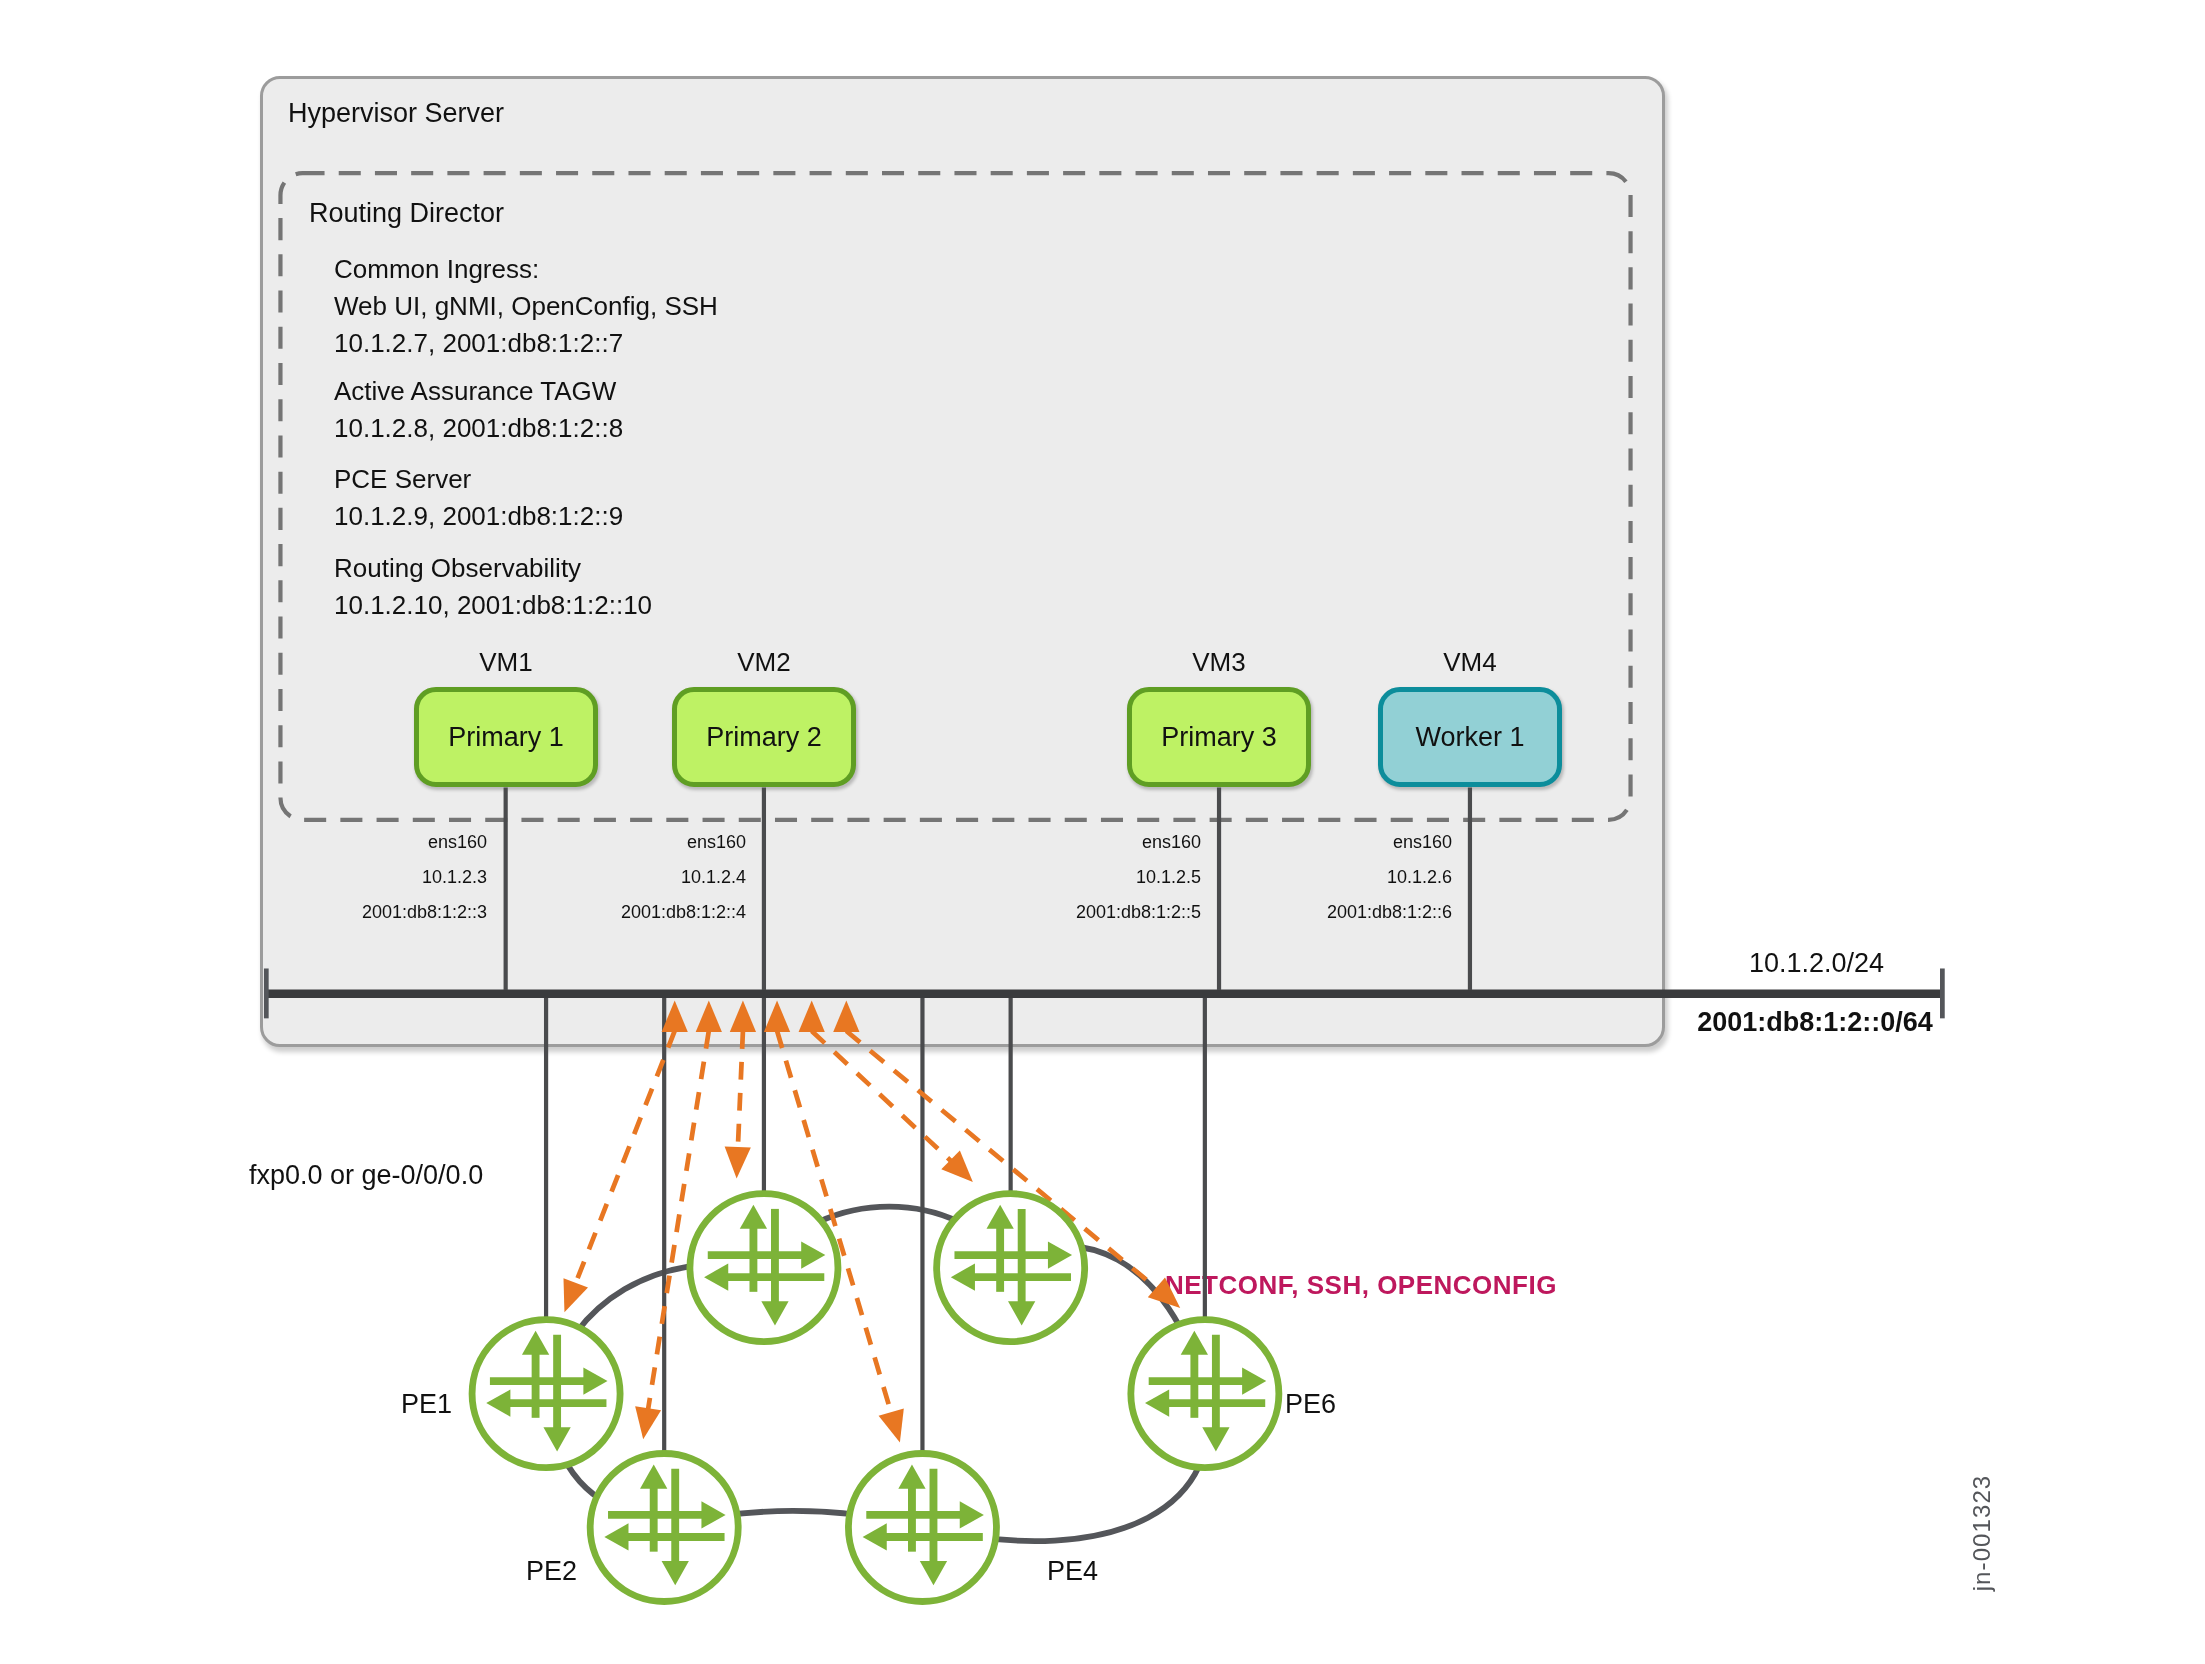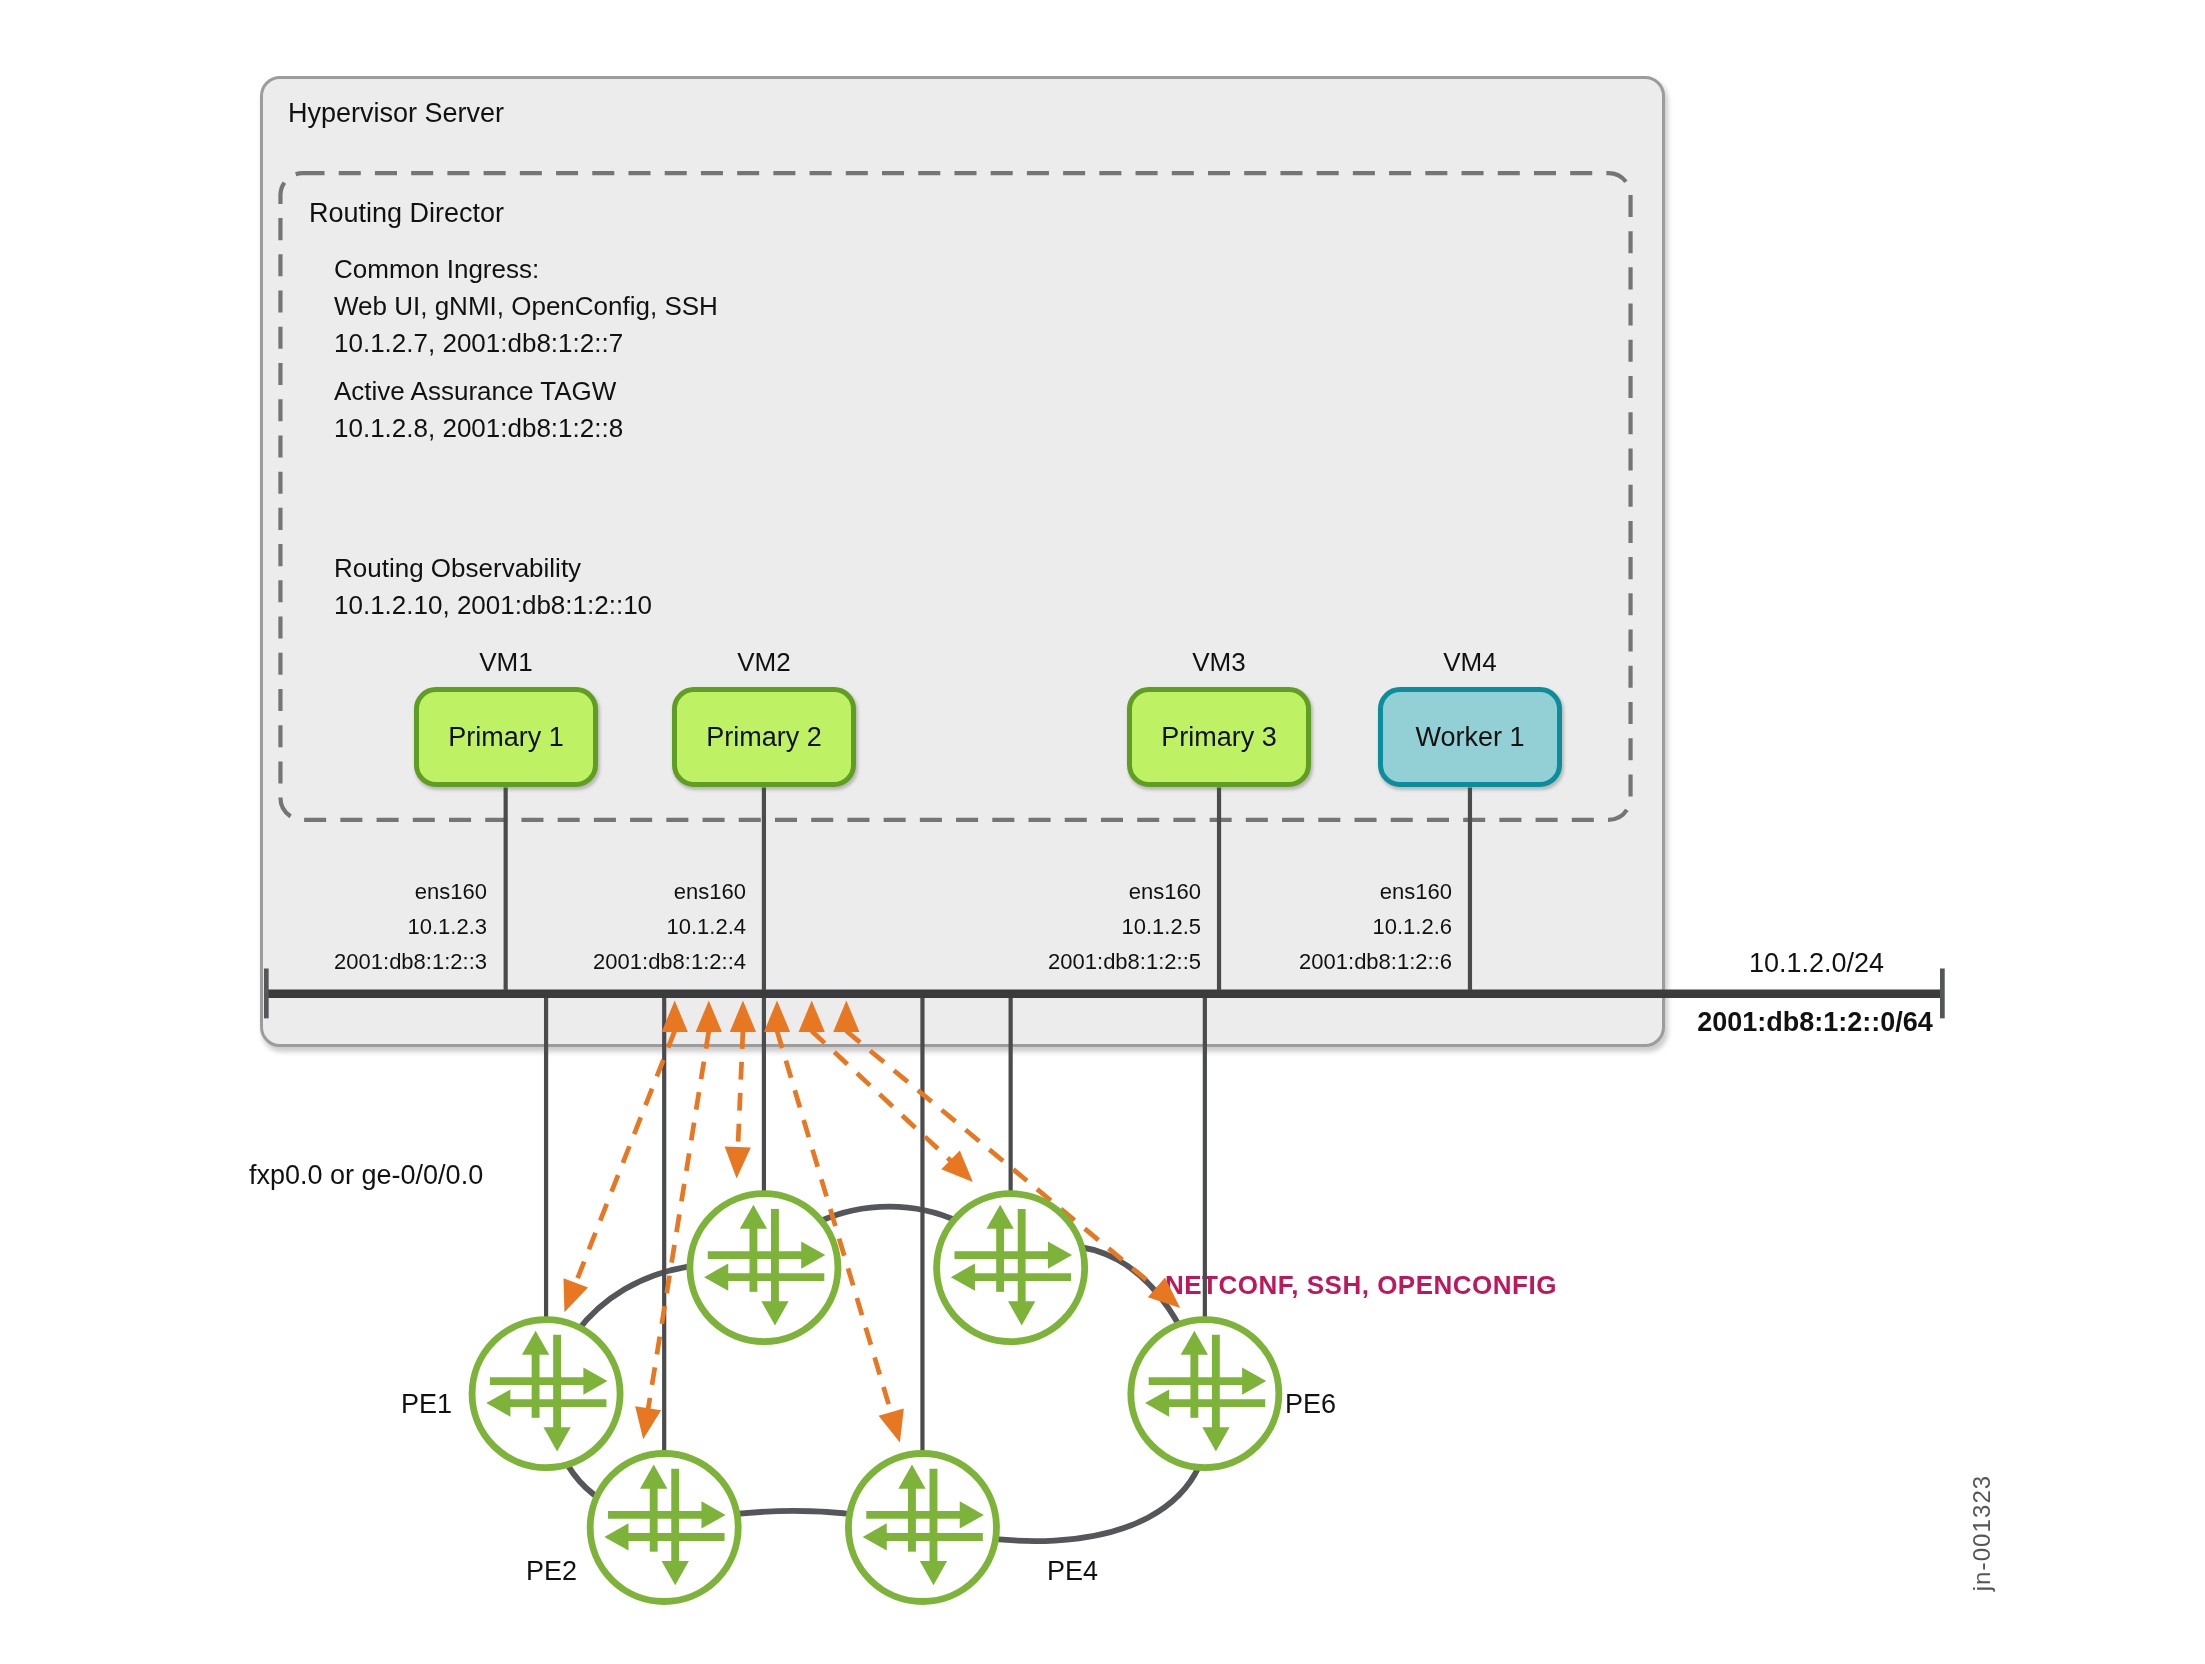--- a/index.html
+++ b/index.html
@@ -16,21 +16,21 @@
   .rd-title{left:309px;top:198px;font-size:27px;}
   .svc{left:334px;font-size:26px;line-height:37px;}
   
   .vm-label{top:647px;width:158px;text-align:center;font-size:26px;}
   .vm-box{top:687px;width:184px;height:100px;border-radius:22px;
           display:flex;align-items:center;justify-content:center;
           font-size:27px;box-shadow:1.6px 2.6px 3.2px rgba(0,0,0,0.22);}
   .vm-primary{background:#bef264;border:5.8px solid #5F9E23;align-items:center;}
   .vm-worker{background:#92D0D5;border:5.8px solid #0C8D9B;}
   
-  .ens{top:874px;width:368px;text-align:right;font-size:22px;line-height:35px;}
+  .ens{top:825px;width:368px;text-align:right;font-size:18px;line-height:35px;}
   .subnet4{left:1659px;top:948px;width:315px;text-align:center;font-size:27px;}
   .subnet6{left:1631px;top:1007px;width:368px;text-align:center;font-size:27px;font-weight:bold;}
   .fxp{left:249px;top:1160px;font-size:27px;}
   .netconf{left:1165px;top:1270px;font-size:26px;font-weight:600;color:#be185d;letter-spacing:0.5px;}
   .pe-label{font-size:27px;width:131px;}
   .figid{left:1898px;top:1519px;width:168px;height:28px;transform:rotate(-90deg);
          text-align:center;font-size:24px;color:#54565A;letter-spacing:1.1px;}
   
   .net-svg{left:0;top:0;width:2205px;height:1664px;pointer-events:none;}
 </style>
@@ -48,20 +48,24 @@
   <div class="abs rd-title">Routing Director</div>
 
   <div class="abs svc" style="top:251px;">
     <div>Common Ingress:</div>
     <div>Web UI, gNMI, OpenConfig, SSH</div>
     <div>10.1.2.7, 2001:db8:1:2::7</div>
   </div>
   <div class="abs svc" style="top:373px;">
     <div>Active Assurance TAGW</div>
     <div>10.1.2.8, 2001:db8:1:2::8</div>
+  </div>
+  <div class="abs svc" style="top:461px;">
+    <div>PCE Server</div>
+    <div>10.1.2.9, 2001:db8:1:2::9</div>
   </div>
   <div class="abs svc" style="top:550px;">
     <div>Routing Observability</div>
     <div>10.1.2.10, 2001:db8:1:2::10</div>
   </div>
 
   <div class="abs vm-label" style="left:427px;">VM1</div>
   <div class="abs vm-label" style="left:685px;">VM2</div>
   <div class="abs vm-label" style="left:1140px;">VM3</div>
   <div class="abs vm-label" style="left:1391px;">VM4</div>

